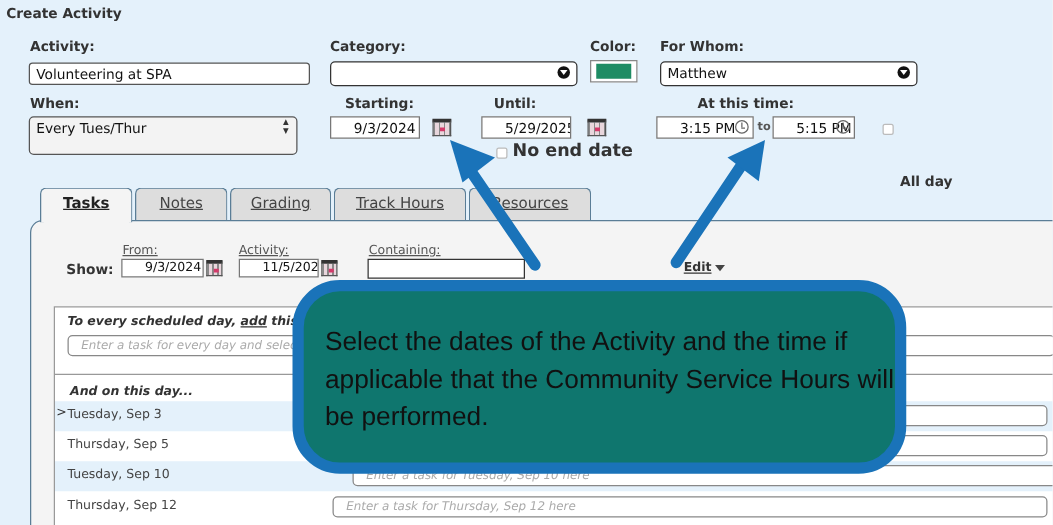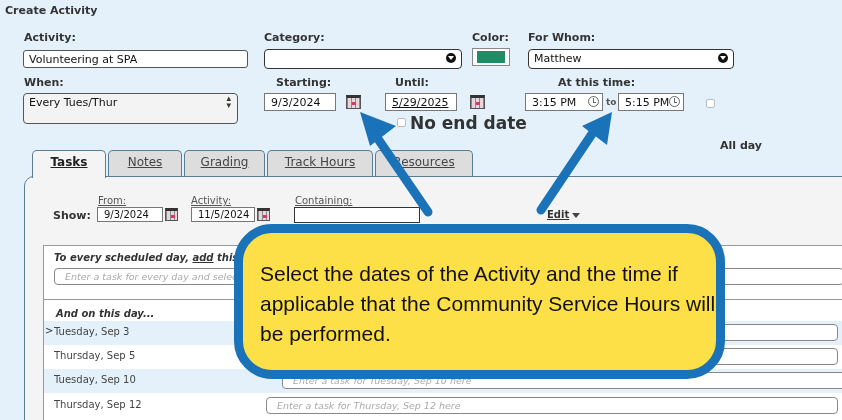--- a/index.html
+++ b/index.html
@@ -16,21 +16,21 @@
       font-weight: bold; font-size: 11px; color: #333;
     }
     .lbl {
       position: absolute; font-weight: bold; font-size: 11px; color: #333;
     }
     .field {
       position: absolute; background: #fff; border: 1px solid #555;
       border-radius: 3px; height: 18px; font-size: 11px;
       padding: 1px 5px; line-height: 15px; color: #111; white-space: nowrap; overflow: hidden;
     }
-    .field.sq { border-radius: 0; padding-left: 6px; border-color: #777; }
+    .field.sq { border-radius: 0; padding-left: 18px; border-color: #777; }
     .select-dot {
       position: absolute; right: 5px; top: 3px; width: 10px; height: 10px;
       background: #111; border-radius: 50%;
     }
     .select-dot::after {
       content: ""; position: absolute; left: 2px; top: 3px;
       border-left: 3px solid transparent; border-right: 3px solid transparent;
       border-top: 4px solid #fff;
     }
     .updown {
@@ -102,21 +102,21 @@
       white-space: nowrap; overflow: hidden;
     }
     .day-hdr { position: absolute; left: 12px; top: 62px; font-size: 10px; font-weight: bold; font-style: italic; color: #333; }
     .day-row { position: absolute; left: 0; width: 100%; height: 24px; }
     .day-row.shaded { background: #e4f1fb; }
     .day-name { position: absolute; left: 10px; top: 5px; font-size: 10px; color: #444; }
     .day-marker { position: absolute; left: 1px; top: 4px; font-size: 10px; color: #333; }
     
     .callout {
       position: absolute; left: 234px; top: 224px; width: 491px; height: 155px;
-      background: #fde047; border: 9px solid #1a73b9; border-radius: 38px; z-index: 10;
+      background: #0f766e; border: 9px solid #1a73b9; border-radius: 38px; z-index: 10;
     }
     .callout-text {
       position: absolute; left: 17px; top: 26px; width: 460px;
       font-family: "Liberation Sans", sans-serif; font-size: 21px; line-height: 30px; color: #111;
     }
     svg.arrows { position: absolute; left: 0; top: 0; z-index: 9; }
   </style>
 </head>
 <body>
 
@@ -145,24 +145,24 @@
 <div class="lbl" style="left:526px;top:76px;margin-left:32px;">At this time:</div>
 
 <div class="field" style="left:23px;top:93px;width:215px;height:31px;background:#f3f3f3;border-color:#555;border-radius:4px;">
   <span>Every Tues/Thur</span>
   <span class="updown">▴<br>▾</span>
 </div>
 
 <div class="field sq" style="left:264px;top:93px;width:72px;">9/3/2024</div>
 <span class="cal-icon" style="left:346px;top:95px;"></span>
 
-<div class="field sq" style="left:385px;top:93px;width:72px;text-decoration:underline;">5/29/2025</div>
+<div class="field sq" style="left:385px;top:93px;width:72px;">5/29/2025</div>
 <span class="cal-icon" style="left:470px;top:95px;"></span>
 <span class="checkbox" style="left:397px;top:118px;"></span>
-<div class="lbl" style="left:410px;top:113px;font-size:17px;">No end date</div>
+<div class="lbl" style="left:410px;top:113px;font-size:14px;">No end date</div>
 
 <div class="field sq" style="left:525px;top:93px;width:78px;">
   <span>3:15 PM</span>
   <span class="clock-icon" style="right:3px;top:2px;"></span>
 </div>
 <div class="to-lbl" style="left:606px;top:97px;">to</div>
 <div class="field sq" style="left:618px;top:93px;width:66px;">
   <span>5:15 PM</span>
   <span class="clock-icon" style="right:3px;top:2px;"></span>
 </div>

